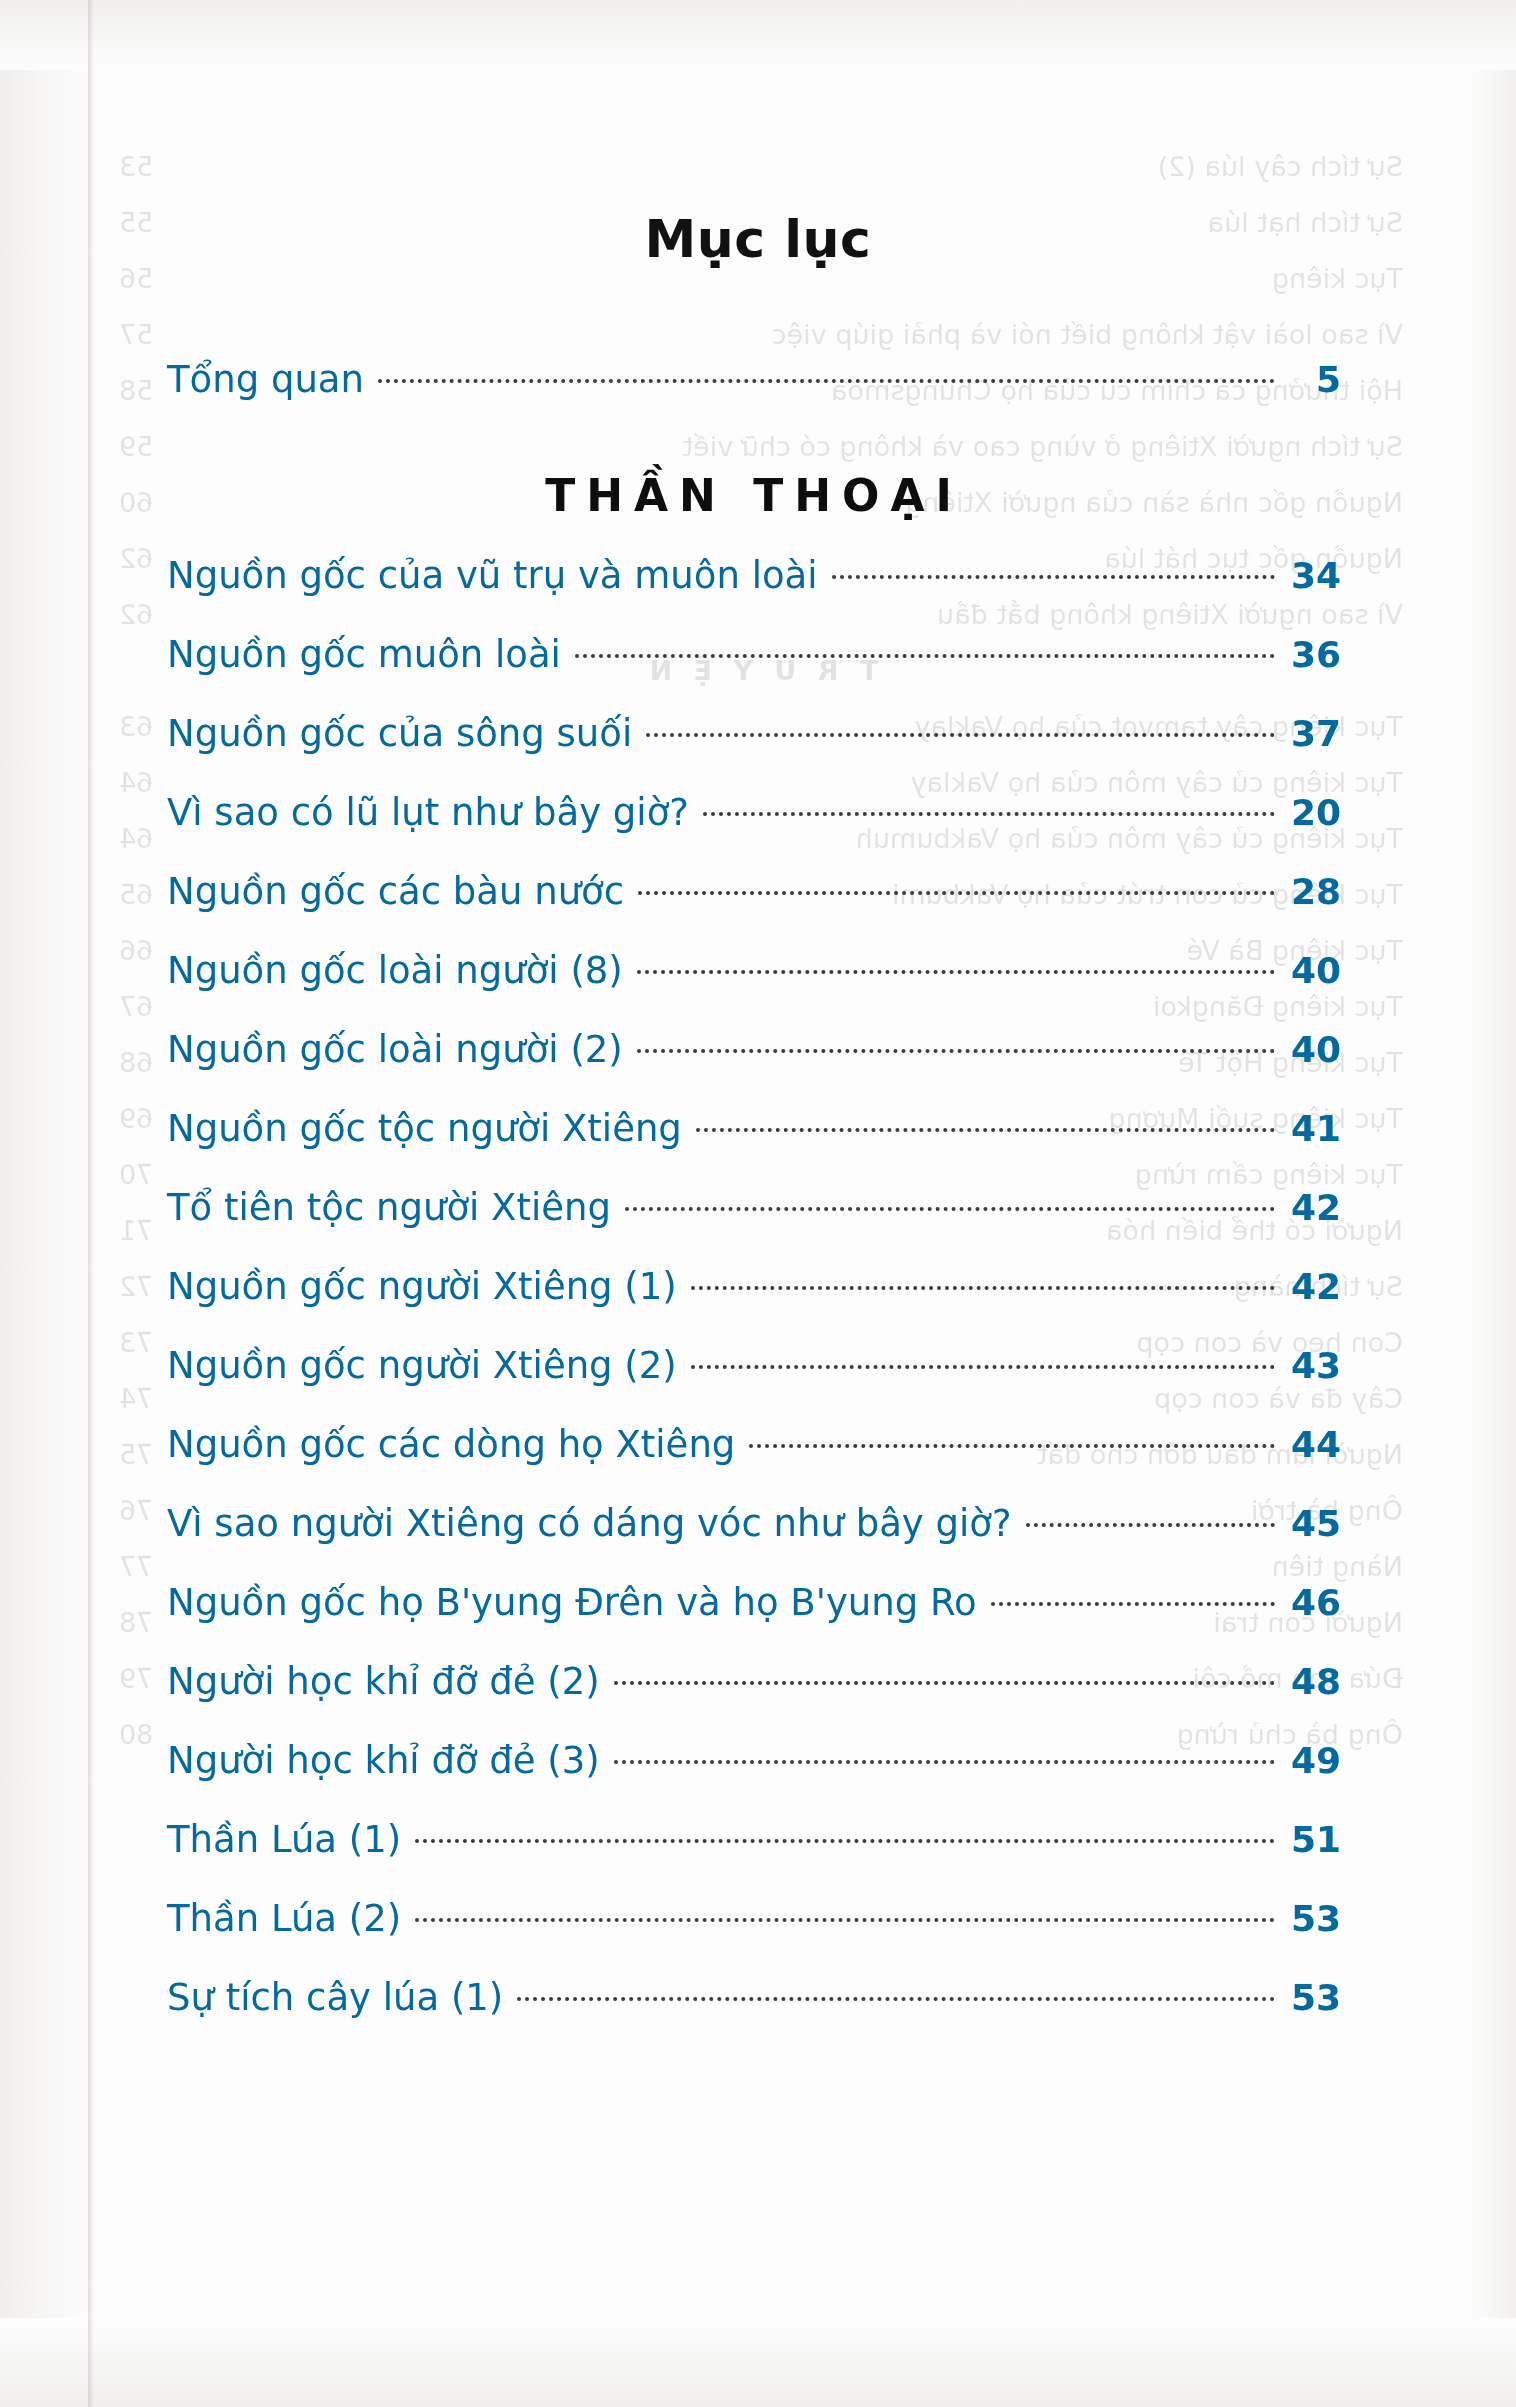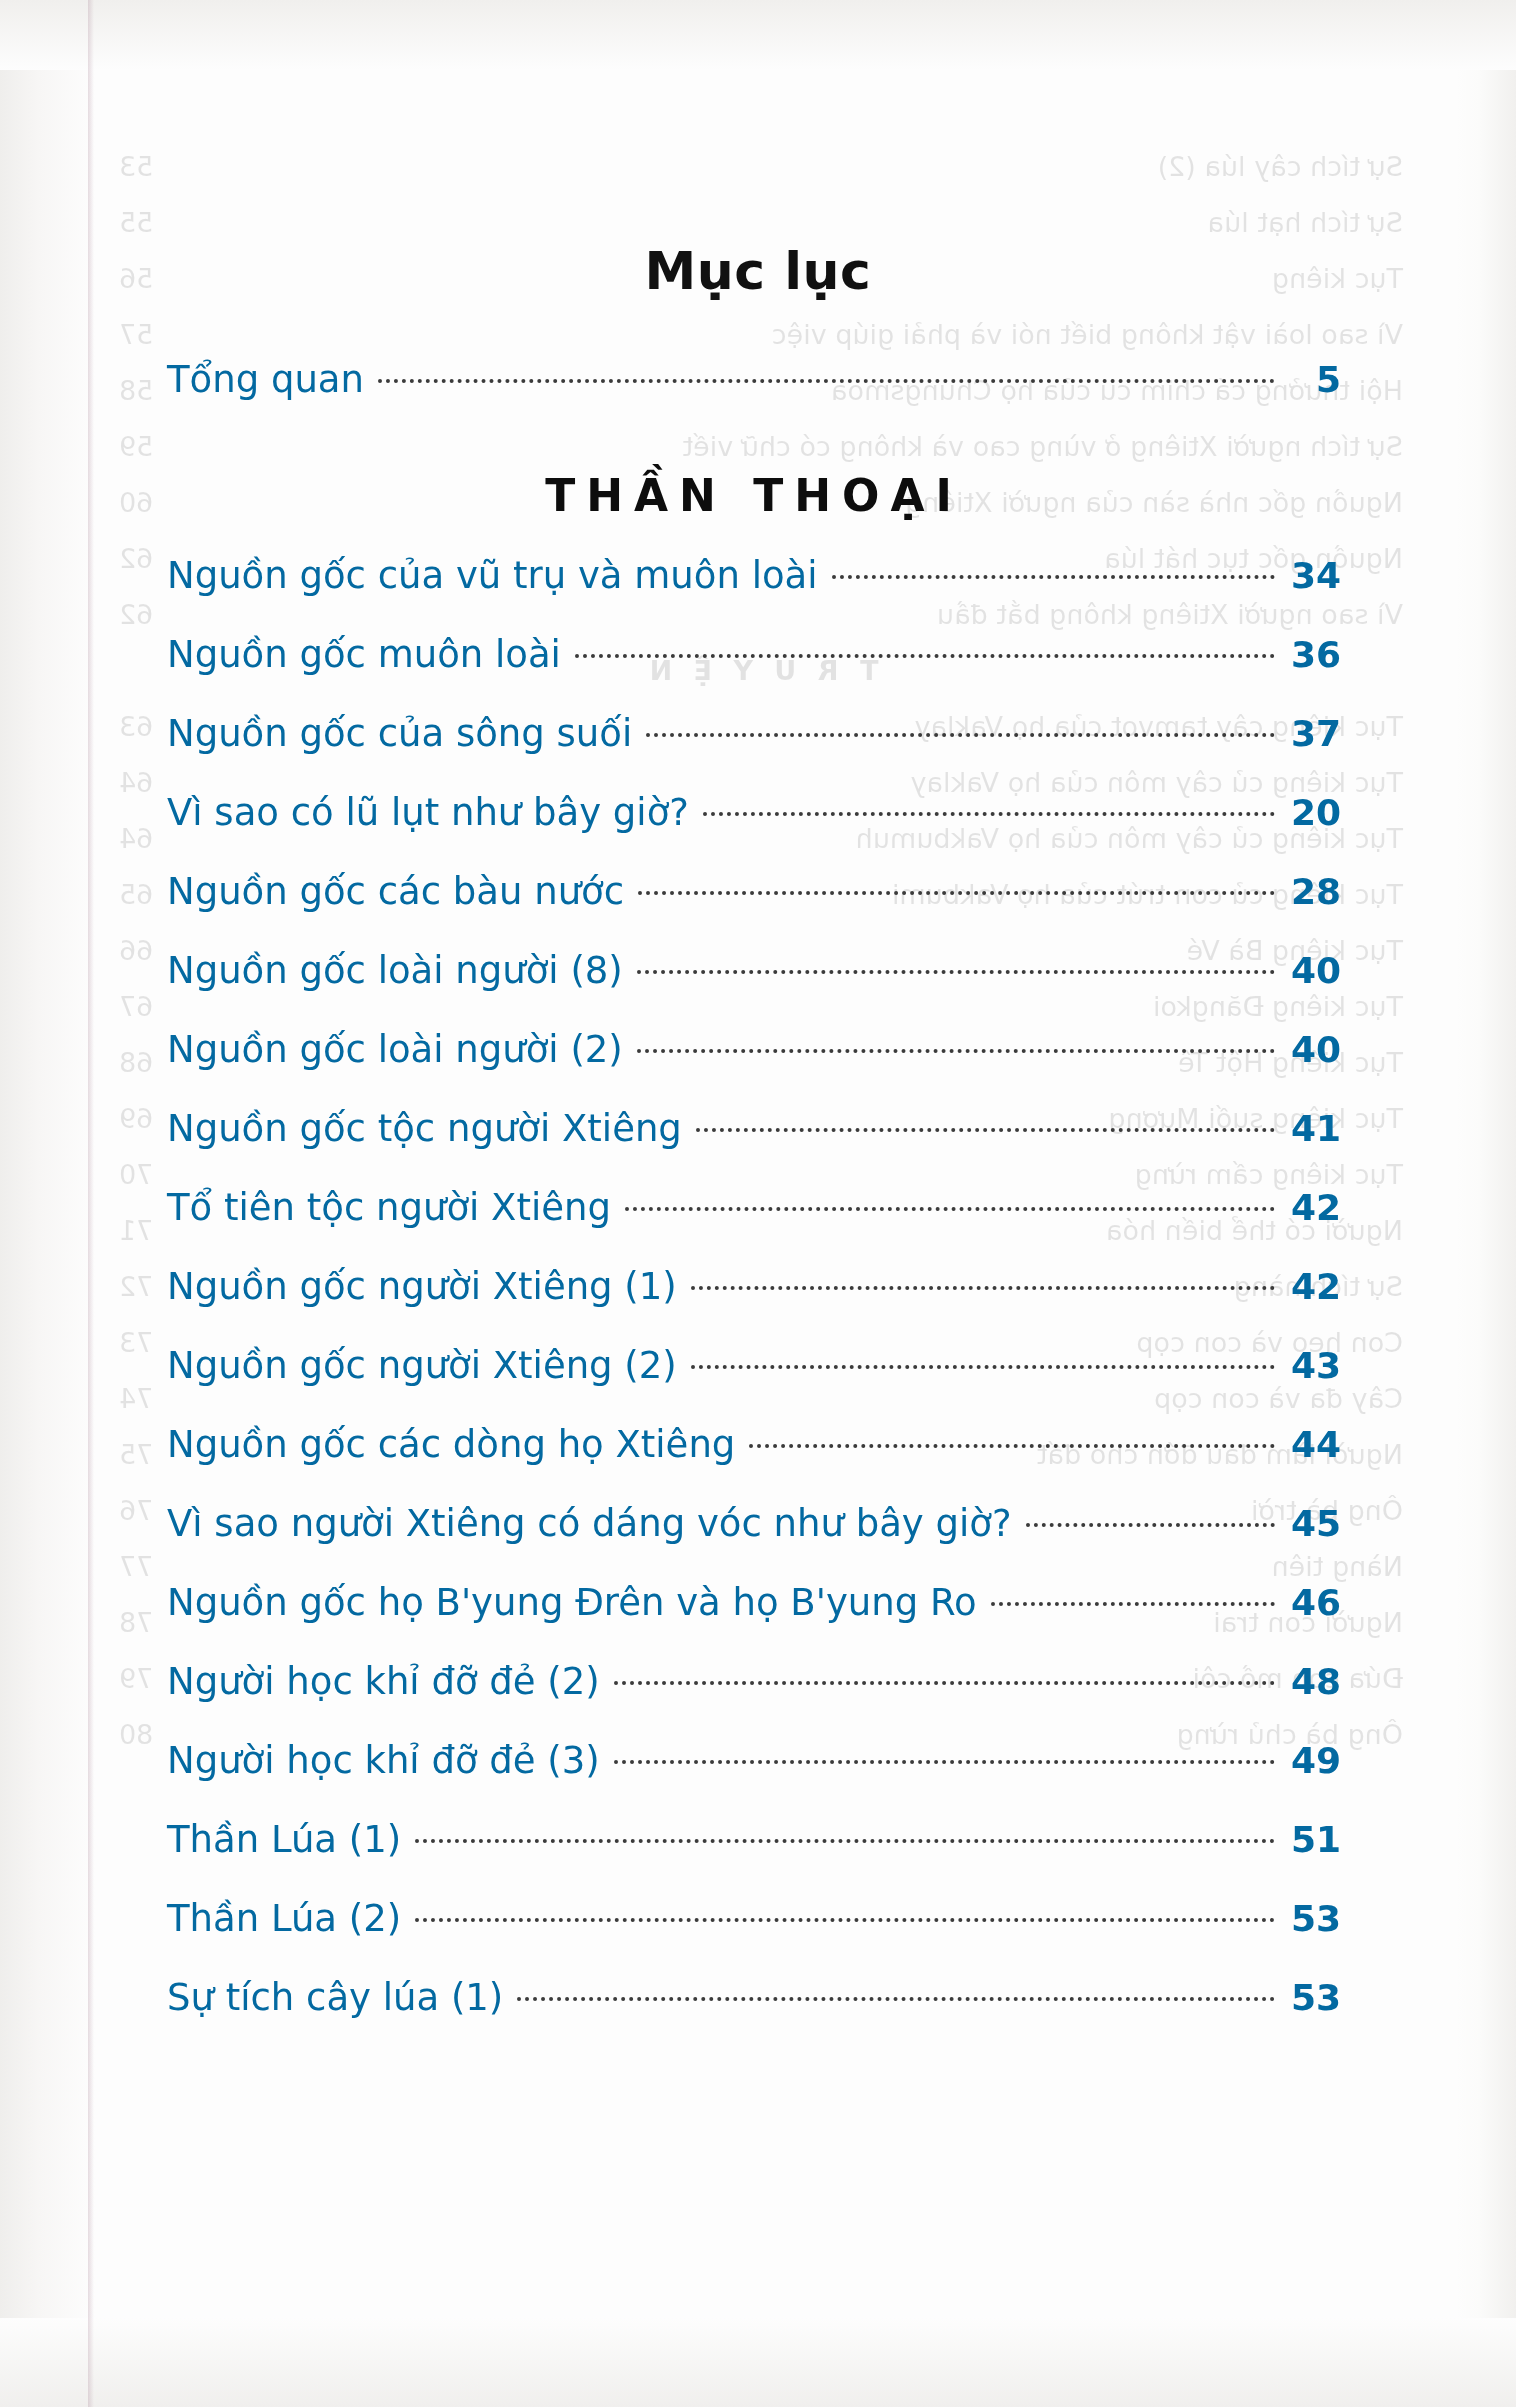--- a/index.html
+++ b/index.html
@@ -91,21 +91,20 @@
   .title {
     position: absolute;
     top: 209px;
     left: 0;
     width: 1516px;
     text-align: center;
     font-size: 52px;
     font-weight: bold;
     color: #111111;
     letter-spacing: 0.5px;
-    margin-top: 32px;
   }
 
   .toc {
     position: absolute;
     left: 167px;
     top: 358px;
     width: 1174px;
   }
 
   .entry {

